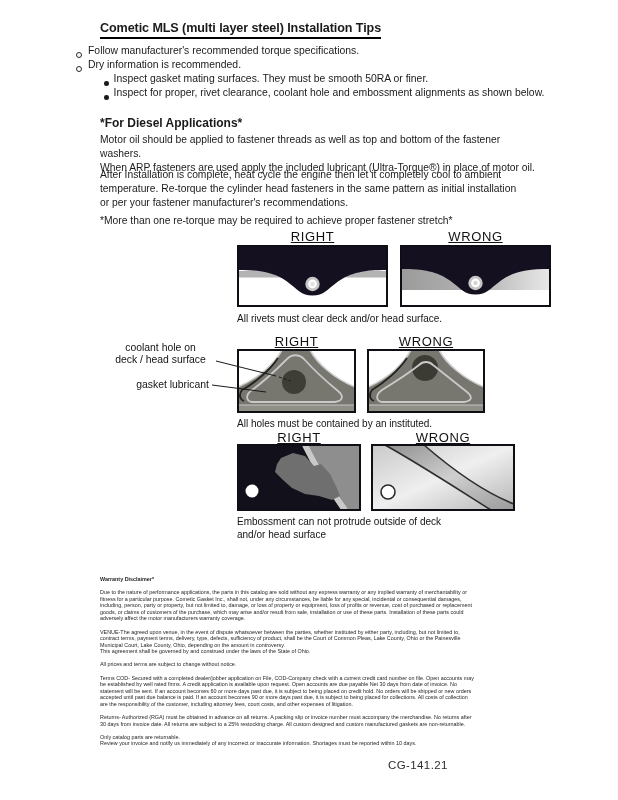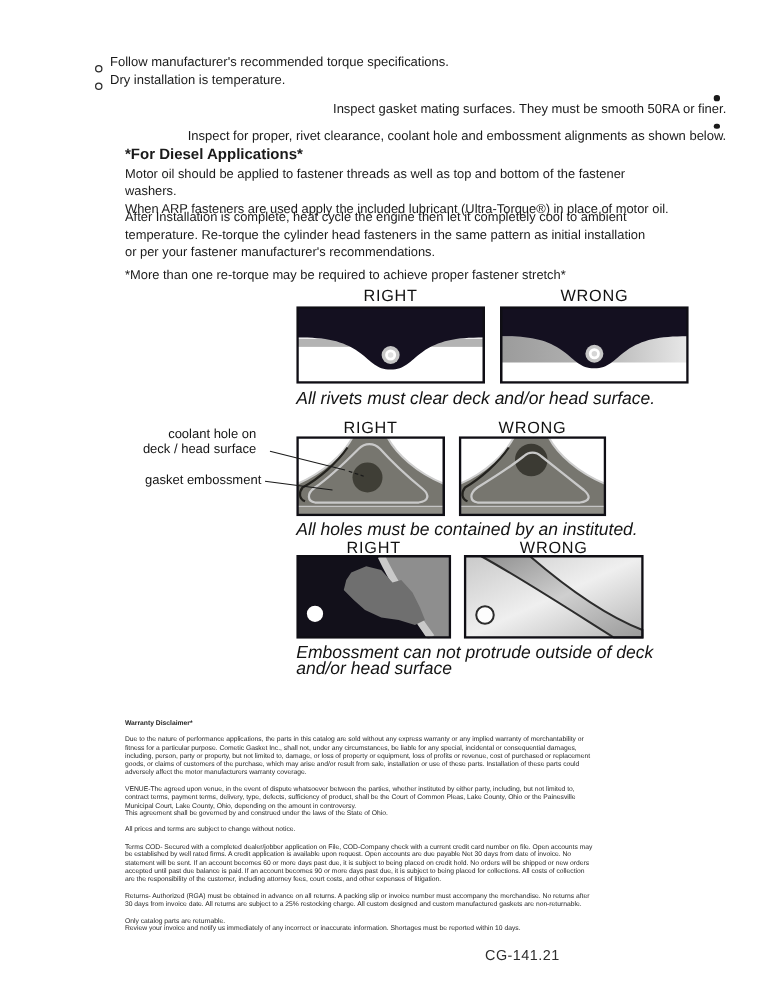--- a/index.html
+++ b/index.html
@@ -10,54 +10,55 @@
   .abs { position:absolute; }
   .preline { white-space:pre-line; }
 
   .title {
     left:100px; top:21px; font-size:12.6px; font-weight:bold; letter-spacing:-0.1px;
     border-bottom:2px solid #000; padding-bottom:2px;
   }
 
   .bullets { left:76px; top:44px; width:505px; font-size:10.4px; line-height:14px; }
   .brow { display:flex; align-items:flex-end; }
-  .brow.b2 { margin-left:28px;flex-direction:column; }
+  .brow.b2 { margin-left:28px; }
   .marker-ring { flex:0 0 auto; width:4px; height:4px; border:1.2px solid #2a2a2a; border-radius:50%; margin:4px 6px 0 0; }
   .marker-dot  { flex:0 0 auto; width:4.6px; height:4.6px; background:#1a1a1a; border-radius:50%; margin:4px 5px 0 0; }
 
   .diesel-h { left:100px; top:116px; font-size:12px; font-weight:bold; }
   .para { left:100px; width:440px; font-size:10.3px; line-height:13.8px; }
   .p1 { top:133px; } .p2 { top:168px; } .p3 { top:214px; }
 
-  .dg-label { font-size:13px; letter-spacing:0.6px; text-align:center; color:#111; }
-  .dg-caption { font-size:14px; line-height:13px; color:#141414;font-style:italic; }
+  .dg-label { font-size:13px; letter-spacing:0.6px; text-align:center; color:#111;text-decoration:underline; }
+  .dg-caption { font-size:10px; line-height:13px; color:#141414; }
   .panel { display:block; }
 
   .callout { font-size:10.4px; line-height:11.6px; text-align:right; color:#141414; }
 
   .legal { left:100px; top:576px; width:422px; font-size:5.4px; line-height:6.6px; color:#262626; }
   .legal p { margin:0 0 6.5px 0; }
   .legal .lh { font-weight:bold; }
 
   .footer { left:388px; top:759px; font-size:11.5px; letter-spacing:0.4px; color:#2e2e2e; }
 </style>
 </head>
 <body>
 
 <div class="page">
 
+  <div class="abs title">Cometic MLS (multi layer steel) Installation Tips</div>
 
   <div class="abs bullets">
     <div class="brow b1">
       <span class="marker-ring"></span>
       <span>Follow manufacturer's recommended torque specifications.</span>
     </div>
     <div class="brow b1">
       <span class="marker-ring"></span>
-      <span>Dry installation is temperature.</span>
+      <span>Dry information is recommended.</span>
     </div>
     <div class="brow b2">
       <span class="marker-dot"></span>
       <span>Inspect gasket mating surfaces. They must be smooth 50RA or finer.</span>
     </div>
     <div class="brow b2">
       <span class="marker-dot"></span>
       <span>Inspect for proper, rivet clearance, coolant hole and embossment alignments as shown below.</span>
     </div>
   </div>
@@ -98,23 +99,23 @@
     <circle cx="75.5" cy="38" r="4.4" fill="#ffffff"></circle>
     <circle cx="75.5" cy="38" r="2.2" fill="#d6d6d6"></circle>
     <rect x="1" y="1" width="149" height="60" fill="none" stroke="#0f0e14" stroke-width="2"></rect>
   </svg>
 
   <div class="abs dg-caption" style="left:237px; top:312px;">All rivets must clear deck and/or head surface.</div>
 
   <div class="abs dg-label" style="left:237px; top:334px; width:119px;">RIGHT</div>
   <div class="abs dg-label" style="left:367px; top:334px; width:118px;">WRONG</div>
 
-  <div class="abs callout preline" style="left:92px; top:342px; width:113px;">coolant hole on
+  <div class="abs callout preline" style="left:104px; top:342px; width:113px;text-align:center;">coolant hole on
 deck / head surface</div>
-  <div class="abs callout" style="left:100px; top:379px; width:109px;">gasket embossment</div>
+  <div class="abs callout" style="left:100px; top:379px; width:109px;">gasket lubricant</div>
 
   <svg class="abs panel" style="left:237px; top:349px;" width="119" height="64" viewBox="0 0 119 64">
     <rect x="1" y="1" width="117" height="62" fill="#77766f"></rect>
     <path d="M1,1 H45 C38,14 22,29 1,38 Z" fill="#ffffff"></path>
     <path d="M118,1 H73 C80,14 96,29 118,38 Z" fill="#ffffff"></path>
     <rect x="1" y="56" width="117" height="6.5" fill="#8f8e87"></rect>
     <line x1="1" y1="56" x2="118" y2="56" stroke="#c4c4c4" stroke-width="1"></line>
     <path d="M45,1 C38,14 22,29 1,38" stroke="#cfcfcf" stroke-width="1.6" fill="none"></path>
     <path d="M73,1 C80,14 96,29 118,38" stroke="#cfcfcf" stroke-width="1.6" fill="none"></path>
     <path d="M41,9 C33,21 18,34 5,41 C2,45 2,50 7,52" stroke="#23221e" stroke-width="1.8" fill="none"></path>

